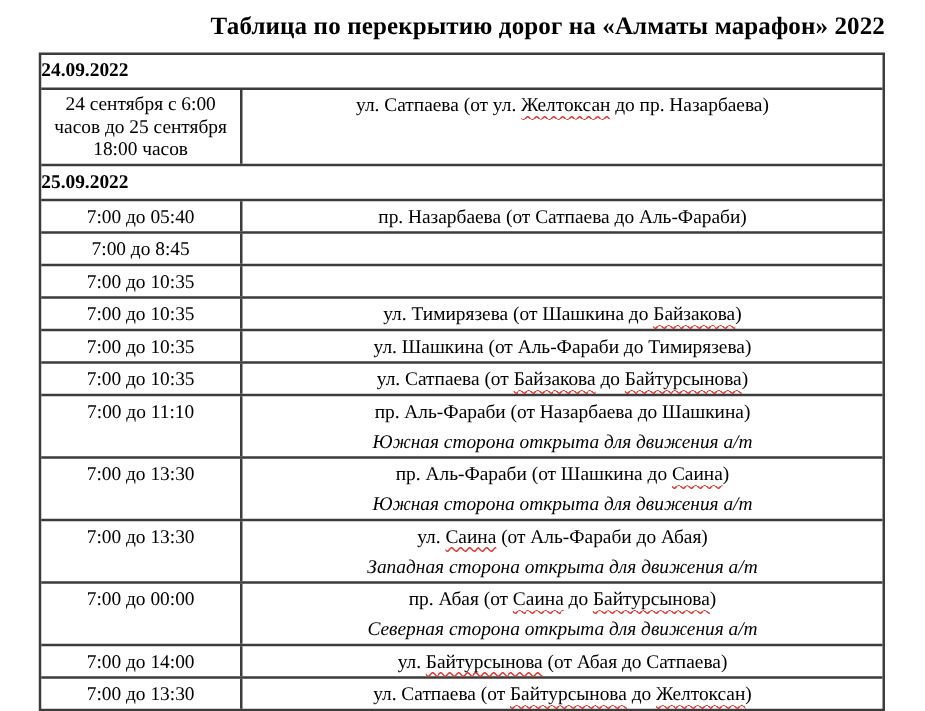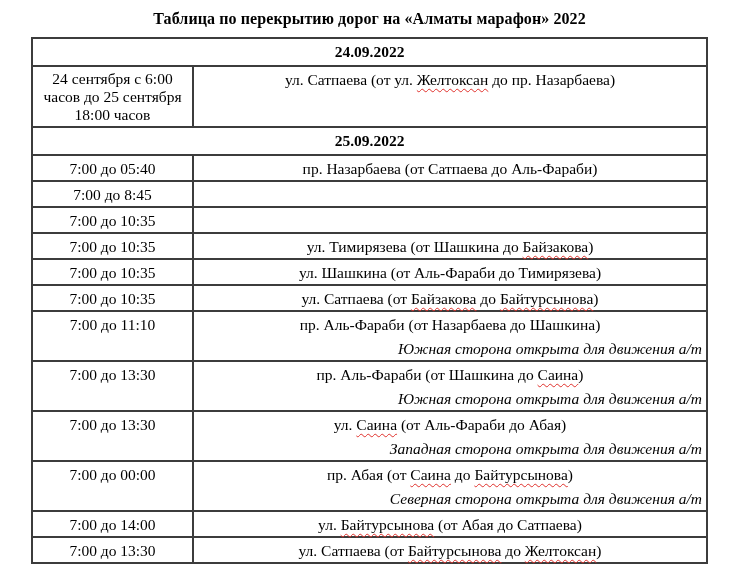--- a/index.html
+++ b/index.html
@@ -5,44 +5,43 @@
   :root{
     --border:#3c3c3c;
     --text:#000000;
     --squiggle:#e0312c;
   }
   *{box-sizing:border-box;margin:0;padding:0;}
   html,body{width:740px;height:569px;background:#ffffff;overflow:hidden;}
   body{font-family:"Liberation Serif","DejaVu Serif",serif;color:var(--text);}
   .page{padding:10px 32px 0 31px;}
   .title{
-    font-size:16px;font-weight:bold;text-align:center;
+    font-size:20px;font-weight:bold;text-align:right;
     margin-bottom:9px;letter-spacing:.1px;
   }
   .tbl{
     border:2px solid var(--border);
     width:100%;
   }
   .date-row{
-    text-align:center;font-weight:bold;font-size:15.5px;
+    text-align:left;font-weight:bold;font-size:15.5px;
     line-height:24px;padding:1px 0;
   }
   .date-row + .row, .row + .date-row, .row + .row{
     border-top:2px solid var(--border);
   }
   .row{display:flex;align-items:stretch;}
   .cell{padding:3px 4px 2px;font-size:15.5px;line-height:19px;text-align:center;}
   .time{width:161px;flex:0 0 161px;border-right:2px solid var(--border);}
   .road{flex:1 1 auto;}
   .tall .time{line-height:18px;}
   .note{
     font-style:italic;
     margin-top:5px;
     line-height:19px;
-    text-align:right;
   }
   .sq{
     text-decoration-line:underline;
     text-decoration-style:wavy;
     text-decoration-color:var(--squiggle);
     text-decoration-thickness:1px;
     text-underline-offset:3px;
     text-decoration-skip-ink:none;
     margin-top:30px;
   }

